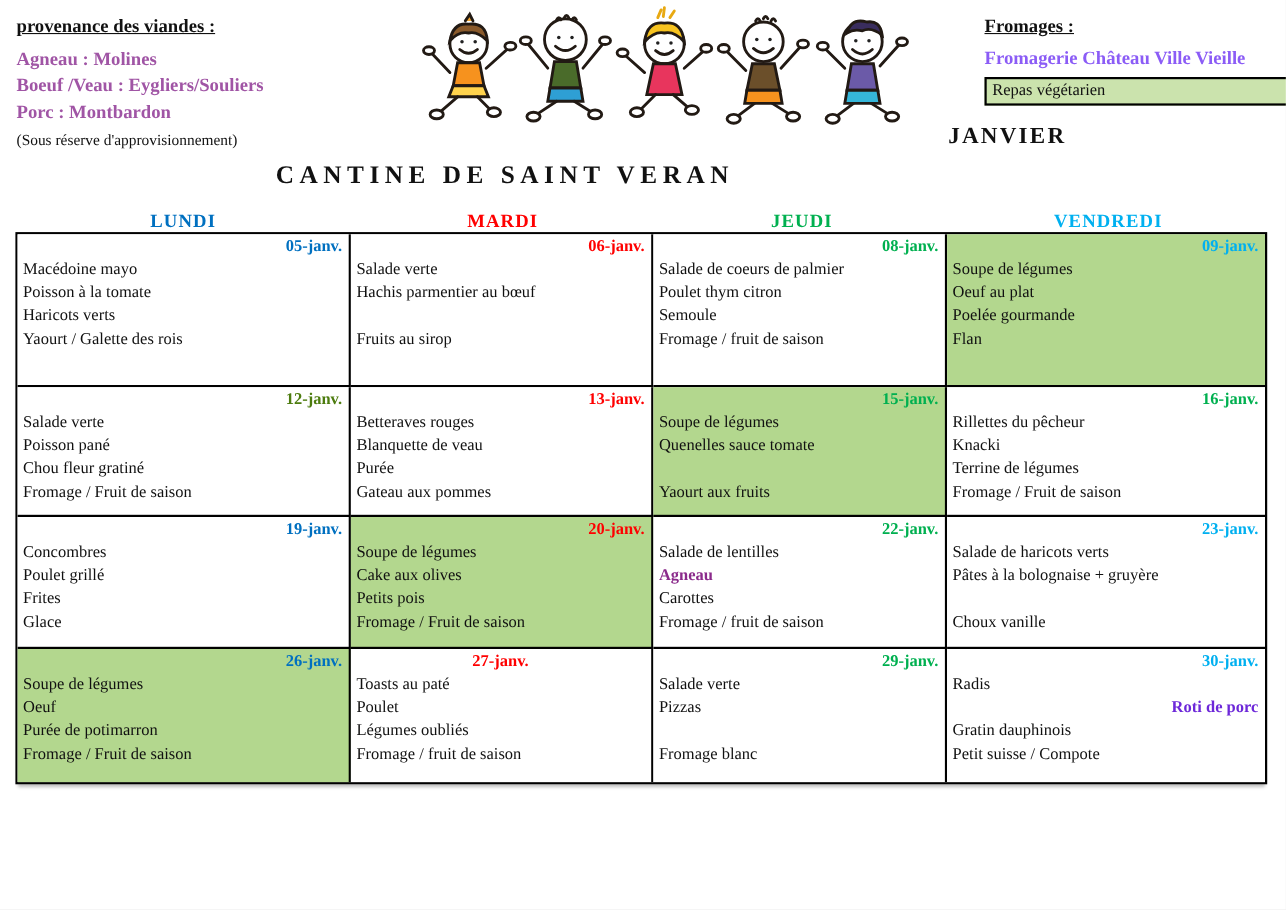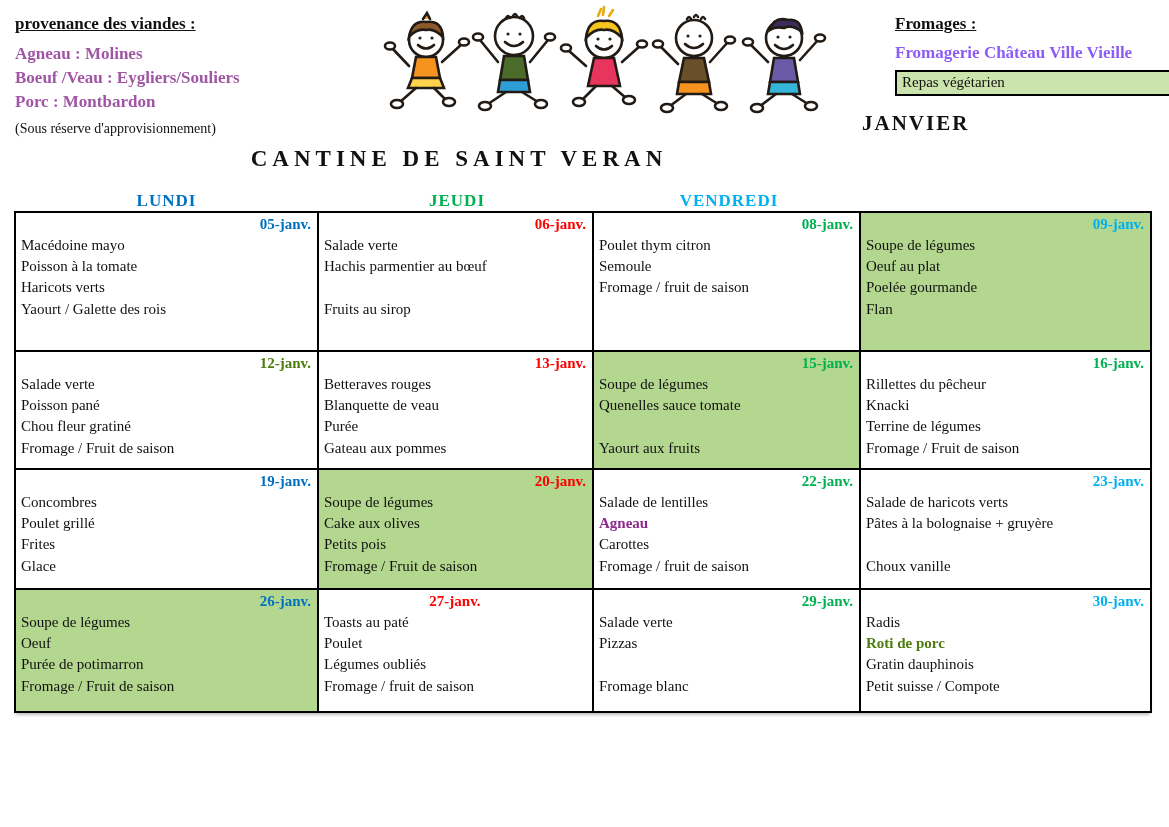--- a/index.html
+++ b/index.html
@@ -181,20 +181,21 @@
     <div class="supplier">Fromagerie Château Ville Vieille</div>
     <div class="legend-box">Repas végétarien</div>
   </div>
 
   <div class="month">JANVIER</div>
 
   <div class="page-title">CANTINE DE SAINT VERAN</div>
 
   <div class="day-headers">
       <div class="day" style="color: rgb(0, 112, 192);">LUNDI</div>
+      <div class="day" style="color: rgb(255, 0, 0);">MARDI</div>
       <div class="day" style="color: rgb(0, 176, 80);">JEUDI</div>
       <div class="day" style="color: rgb(0, 176, 240);">VENDREDI</div>
     </div>
 
   <div class="menu-grid">
       <div class="cell">
         <div class="date" style="color: rgb(0, 112, 192);">05-janv.</div>
         <div class="item">Macédoine mayo</div>
         <div class="item">Poisson à la tomate</div>
         <div class="item">Haricots verts</div>
@@ -202,20 +203,21 @@
       </div>
       <div class="cell">
         <div class="date" style="color: rgb(255, 0, 0);">06-janv.</div>
         <div class="item">Salade verte</div>
         <div class="item">Hachis parmentier au bœuf</div>
         <div class="item">&nbsp;</div>
         <div class="item">Fruits au sirop</div>
       </div>
       <div class="cell">
         <div class="date" style="color: rgb(0, 176, 80);">08-janv.</div>
+        <div class="item">Salade de coeurs de palmier</div>
         <div class="item">Poulet thym citron</div>
         <div class="item">Semoule</div>
         <div class="item">Fromage / fruit de saison</div>
       </div>
       <div class="cell veg last-col">
         <div class="date" style="color: rgb(0, 176, 240);">09-janv.</div>
         <div class="item">Soupe de légumes</div>
         <div class="item">Oeuf au plat</div>
         <div class="item">Poelée gourmande</div>
         <div class="item">Flan</div>
@@ -293,19 +295,19 @@
       <div class="cell last-row">
         <div class="date" style="color: rgb(0, 176, 80);">29-janv.</div>
         <div class="item">Salade verte</div>
         <div class="item">Pizzas</div>
         <div class="item">&nbsp;</div>
         <div class="item">Fromage blanc</div>
       </div>
       <div class="cell last-col last-row">
         <div class="date" style="color: rgb(0, 176, 240);">30-janv.</div>
         <div class="item">Radis</div>
-        <div class="item" style="color: #4d7c0f; font-weight: bold;">Roti de porc</div>
+        <div class="item" style="color: #6d28d9; font-weight: bold; text-align: right;">Roti de porc</div>
         <div class="item">Gratin dauphinois</div>
         <div class="item">Petit suisse / Compote</div>
       </div>
     </div>
 
 </div>
 
 </body></html>

